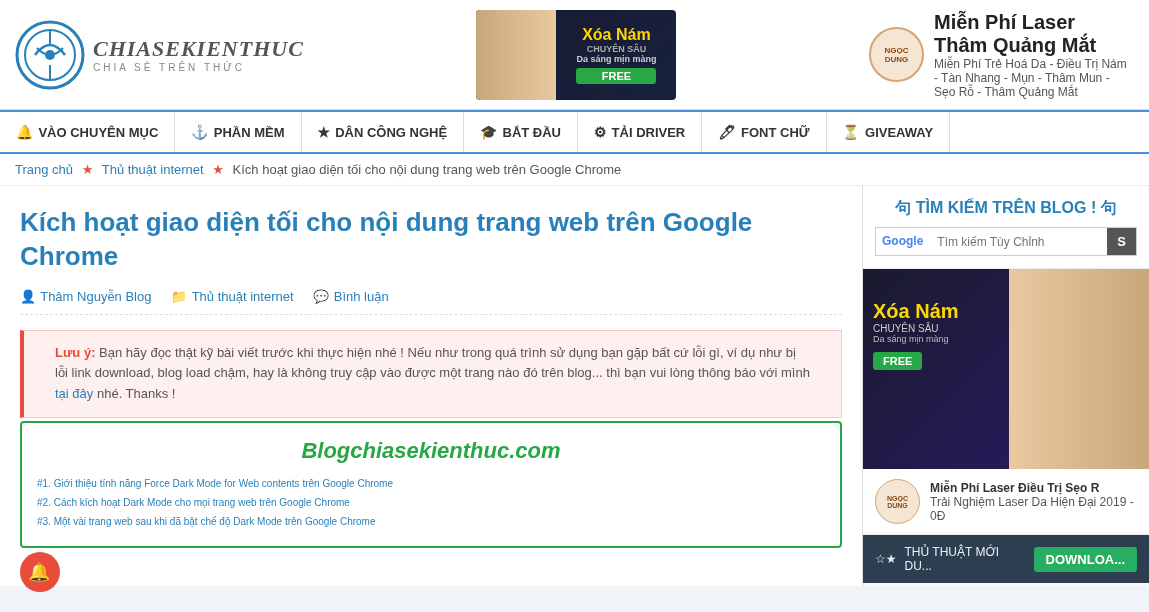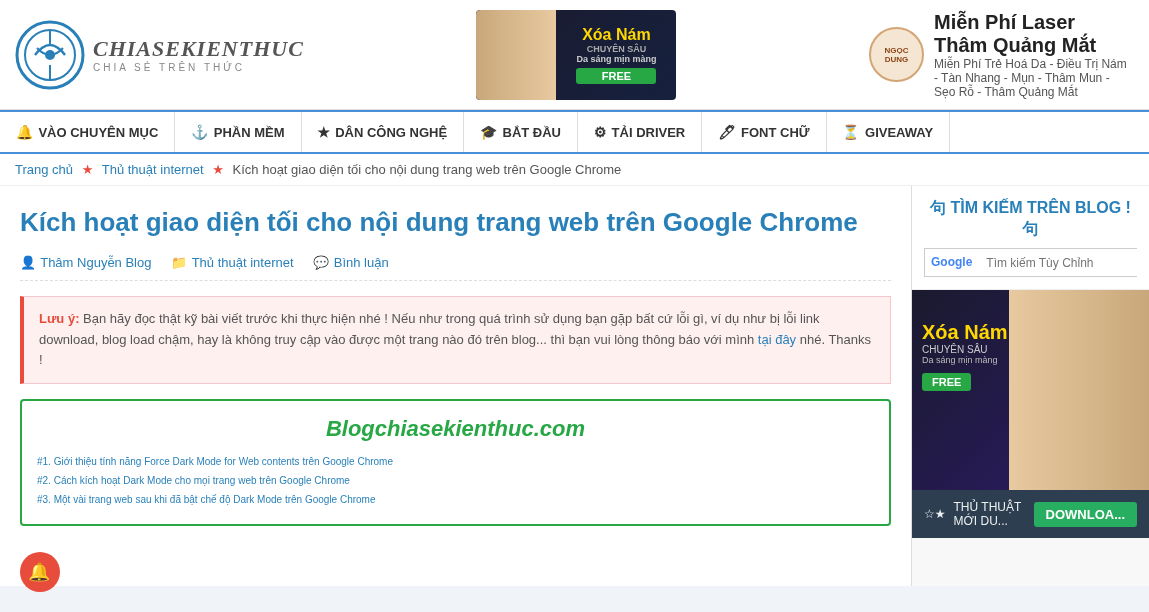--- a/index.html
+++ b/index.html
@@ -192,24 +192,24 @@
       padding-bottom: 10px;
       border-bottom: 1px dashed #ddd;
     }
     .meta-item { display: flex; align-items: center; gap: 4px; }
     .meta-item a { color: #2980b9; text-decoration: none; }
 
     .notice-box {
       background: #fff0f0;
       border: 1px solid #f5c6cb;
       border-left: 4px solid #e74c3c;
-      padding: 12px 15px;
+      padding: 12px 31px;
       font-size: 13px;
       color: #555;
-      margin-bottom: 15px;
+      margin-bottom: 3px;
       line-height: 1.6;
     }
     .notice-box strong { color: #e74c3c; }
     .notice-box a { color: #2980b9; }
 
     
     .toc-box {
       border: 2px solid #28a745;
       border-radius: 4px;
       padding: 15px;
@@ -228,21 +228,21 @@
       font-size: 10px;
     }
     .toc-list li {
       padding: 4px 0;
       color: #333;
     }
     .toc-list li a { color: #2980b9; text-decoration: none; }
 
     
     .sidebar {
-      width: 238px;
+      width: 287px;
       background: #f8f8f8;
       border-left: 1px solid #ddd;
       flex-shrink: 0;
     }
 
     .search-section {
       background: #fff;
       padding: 12px;
       border-bottom: 1px solid #eee;
     }
@@ -523,20 +523,29 @@
     <div class="sidebar-ad">
       <div class="sidebar-ad-face"></div>
       <div class="sidebar-ad-text">
         <div class="sidebar-ad-title">Xóa Nám</div>
         <div class="sidebar-ad-sub">CHUYÊN SÂU</div>
         <div style="font-size:9px;color:#bbb;">Da sáng mịn màng</div>
         <div class="sidebar-ad-free">FREE</div>
       </div>
     </div>
 
+    <div class="sidebar-clinic">
+      <div class="clinic-small-logo">
+        <span style="font-size:7px;font-weight:bold;color:#8B4513;">NGỌC<br>DUNG</span>
+      </div>
+      <div class="clinic-text">
+        <strong>Miễn Phí Laser Điều Trị Sẹo R</strong><br>
+        <span>Trải Nghiệm Laser Da Hiện Đại 2019 - 0Đ</span>
+      </div>
+    </div>
 
     <div class="sidebar-bottom">
       <span>☆★</span>
       <span>THỦ THUẬT MỚI DU...</span>
       <div class="download-btn">DOWNLOA...</div>
     </div>
 
   </div>
 </div>
 

